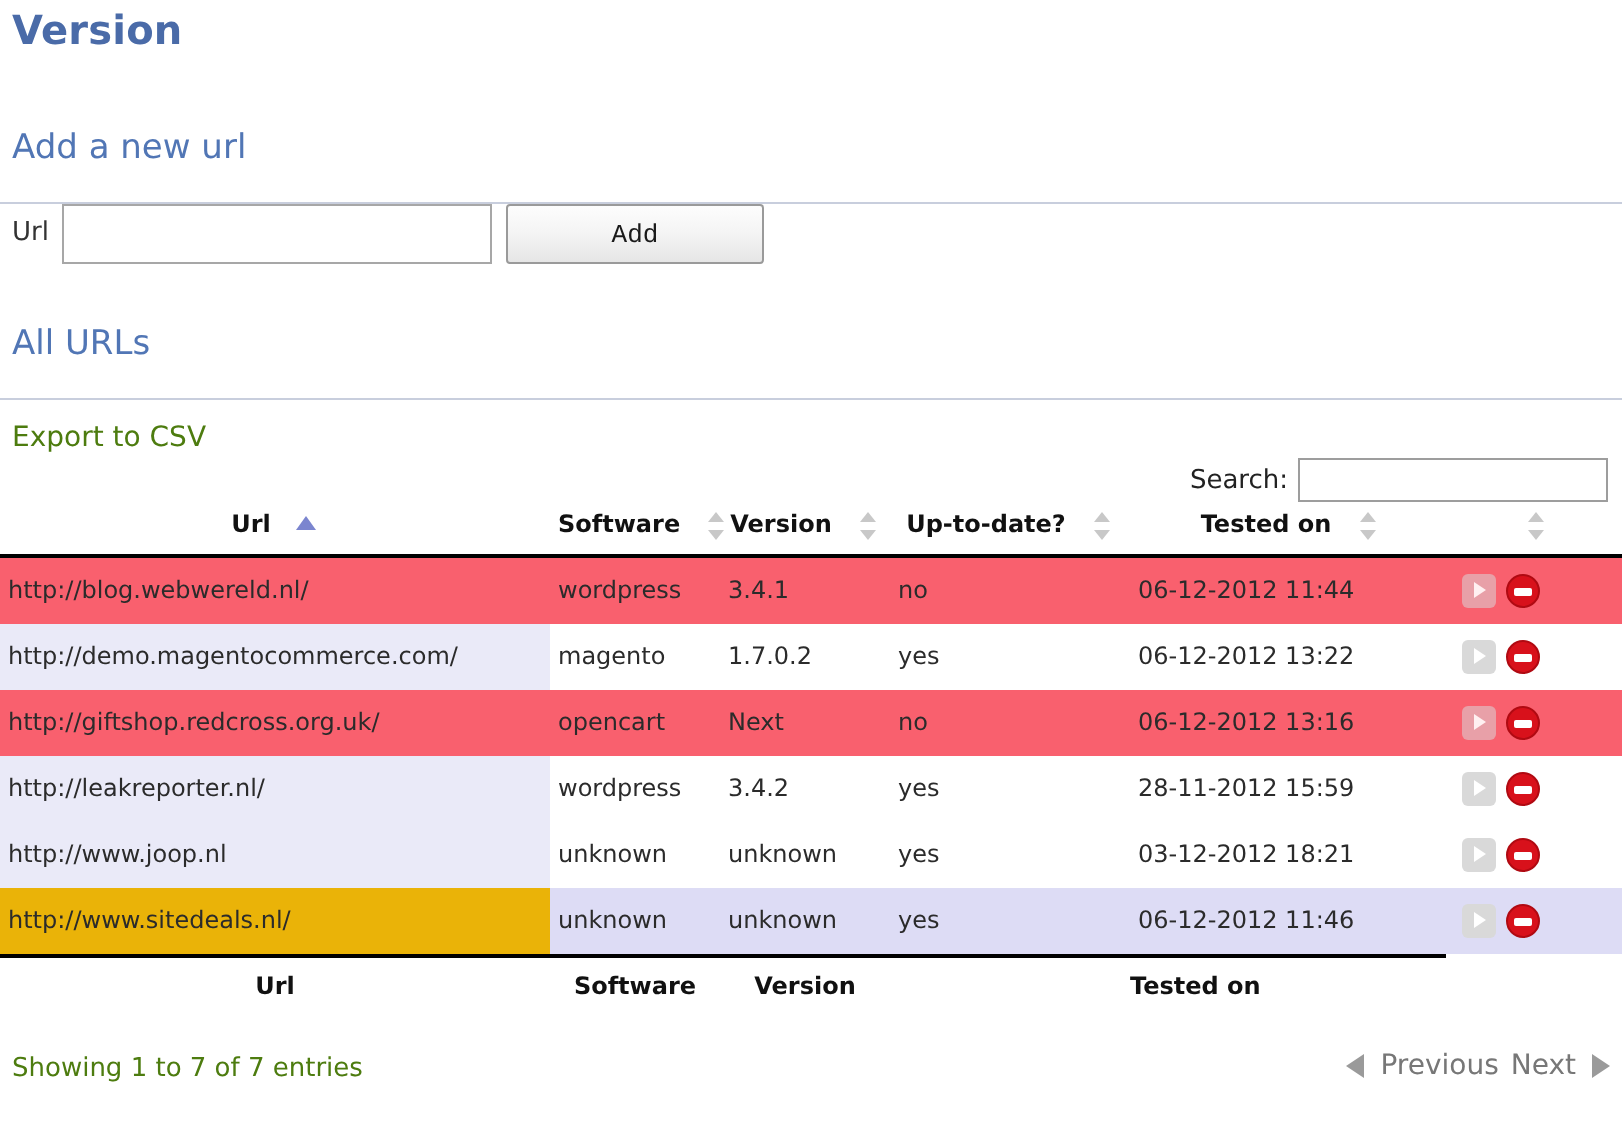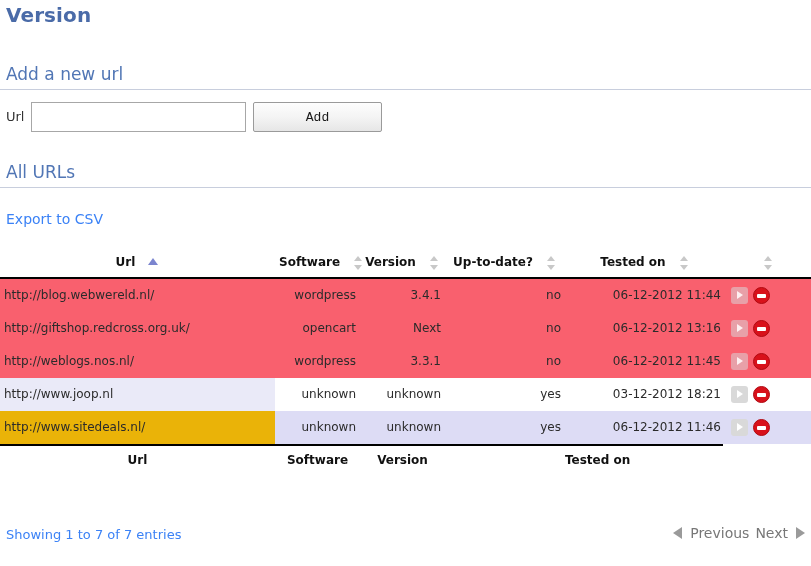--- a/index.html
+++ b/index.html
@@ -18,21 +18,21 @@
   .h1-title {
     position: absolute; left: 6px; top: 3px;
     font-size: 20px; font-weight: bold;
     color: #4a6ba8; letter-spacing: 0.1px;
   }
   .h2-heading {
     position: absolute; left: 0px;
     width: 811px;
     font-size: 17px; font-weight: normal;
     color: #5176b5;
-    padding-left: 6px; padding-bottom: 5px;
+    padding-left: 6px; padding-bottom: 17px;
     border-bottom: 1px solid #c8cedd;
   }
   #heading-add { top: 64px; }
   #heading-all { top: 150px; margin-top: 12px; }
 
   
   .form-row { position: absolute; left: 0; top: 100px; width: 811px; height: 36px; }
   .form-label {
     position: absolute; left: 6px; top: 9px;
     font-size: 13px; color: #333333;
@@ -55,21 +55,21 @@
     background: linear-gradient(to bottom, #fdfdfd 0%, #f4f4f4 50%, #e6e6e6 100%);
     font-family: Liberation Mono, monospace;
     font-size: 13px;
     color: #1a1a1a;
     cursor: pointer;
   }
 
   
   .export-link {
     position: absolute; left: 6px; top: 211px;
-    font-size: 14px; color: #3b82f6;
+    font-size: 14px; color: #4d7c0f;
     text-decoration: none;
     cursor: pointer;
   }
 
   
   .search-wrap { position: absolute; right: 7px; top: 229px; display: flex; align-items: center; }
   .search-label { font-size: 13px; color: #222; margin-right: 5px; }
   .search-input {
     width: 155px; height: 22px;
     border: 1px solid #9d9d9d;
@@ -103,21 +103,21 @@
     width: 12px;
     vertical-align: middle;
     margin-left: 12px;
     opacity: 1;
   }
   .sort-arrows svg { display: block; }
 
   table.data tbody td {
     font-size: 12px;
     padding: 8px 4px;
-    text-align: right;
+    text-align: left;
     white-space: nowrap;
     vertical-align: middle;
   }
   table.data tbody td.url-cell { text-align: left; }
 
   tr.row-bad td { background: #f9606e; color: #2b2b2b; }
   tr.row-bad td.url-cell { background: #f9606e; }
   tr.row-ok td { background: #ffffff; color: #2b2b2b; }
   tr.row-ok td.url-cell { background: #eaeaf8; }
   tr.row-hl td { background: #dddcf5; color: #2b2b2b; }
@@ -173,21 +173,21 @@
     white-space: nowrap;
   }
   .table-bottom-rule {
     position: absolute; left: 0; top: 0;
     width: 723px; height: 2px; background: #000000;
   }
 
   
   .info {
     position: absolute; left: 6px; top: 527px;
-    font-size: 13px; color: #3b82f6;
+    font-size: 13px; color: #4d7c0f;
   }
   .paginate {
     position: absolute; right: 6px; top: 525px;
     display: flex; align-items: center;
     font-size: 14px; color: #777777;
     user-select: none;
   }
   .paginate .pg { padding: 0 3px; cursor: pointer; }
   .tri { width: 0; height: 0; display: inline-block; }
   .tri-left { border-right: 9px solid #9a9a9a; border-top: 6px solid transparent; border-bottom: 6px solid transparent; margin-right: 5px; }
@@ -205,20 +205,24 @@
   <div class="form-row">
     <span class="form-label">Url</span>
   </div>
   <input class="url-input" type="text" placeholder="" style="">
   <button class="add-button">Add</button>
 
   <div class="h2-heading" id="heading-all">All URLs</div>
 
   <a class="export-link">Export to CSV</a>
 
+  <div class="search-wrap">
+    <span class="search-label">Search:</span>
+    <input class="search-input" type="text" placeholder="" style="">
+  </div>
 
   <div class="table-wrap">
     <table class="data">
       <colgroup>
         <col style="width:275px">
         <col style="width:85px">
         <col style="width:85px">
         <col style="width:120px">
         <col style="width:160px">
         <col style="width:86px">
@@ -252,34 +256,42 @@
       </thead>
       <tbody id="tbody">
           <tr class="row-bad">
             <td class="url-cell">http://blog.webwereld.nl/</td>
             <td>wordpress</td>
             <td>3.4.1</td>
             <td>no</td>
             <td>06-12-2012 11:44</td>
             <td class="actions-cell"><span class="btn-play"></span><span class="btn-delete"></span></td>
           </tr>
+          <tr class="row-ok">
+            <td class="url-cell">http://demo.magentocommerce.com/</td>
+            <td>magento</td>
+            <td>1.7.0.2</td>
+            <td>yes</td>
+            <td>06-12-2012 13:22</td>
+            <td class="actions-cell"><span class="btn-play"></span><span class="btn-delete"></span></td>
+          </tr>
           <tr class="row-bad">
             <td class="url-cell">http://giftshop.redcross.org.uk/</td>
             <td>opencart</td>
             <td>Next</td>
             <td>no</td>
             <td>06-12-2012 13:16</td>
             <td class="actions-cell"><span class="btn-play"></span><span class="btn-delete"></span></td>
           </tr>
-          <tr class="row-bad">
-            <td class="url-cell">http://weblogs.nos.nl/</td>
+          <tr class="row-ok">
+            <td class="url-cell">http://leakreporter.nl/</td>
             <td>wordpress</td>
-            <td>3.3.1</td>
-            <td>no</td>
-            <td>06-12-2012 11:45</td>
+            <td>3.4.2</td>
+            <td>yes</td>
+            <td>28-11-2012 15:59</td>
             <td class="actions-cell"><span class="btn-play"></span><span class="btn-delete"></span></td>
           </tr>
           <tr class="row-ok">
             <td class="url-cell">http://www.joop.nl</td>
             <td>unknown</td>
             <td>unknown</td>
             <td>yes</td>
             <td>03-12-2012 18:21</td>
             <td class="actions-cell"><span class="btn-play"></span><span class="btn-delete"></span></td>
           </tr>

